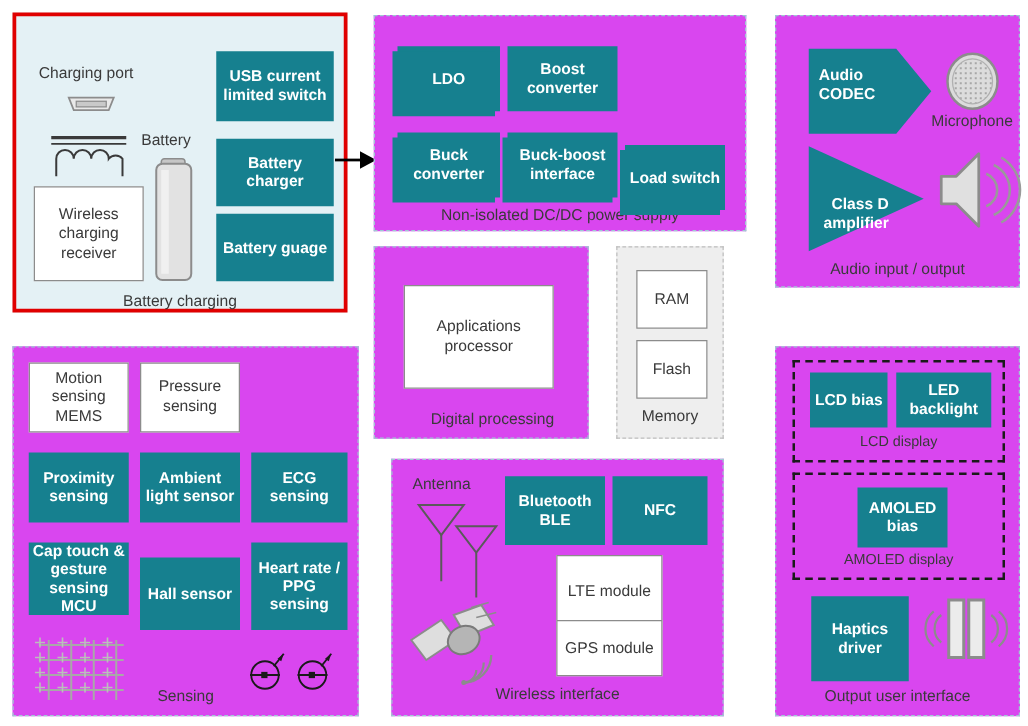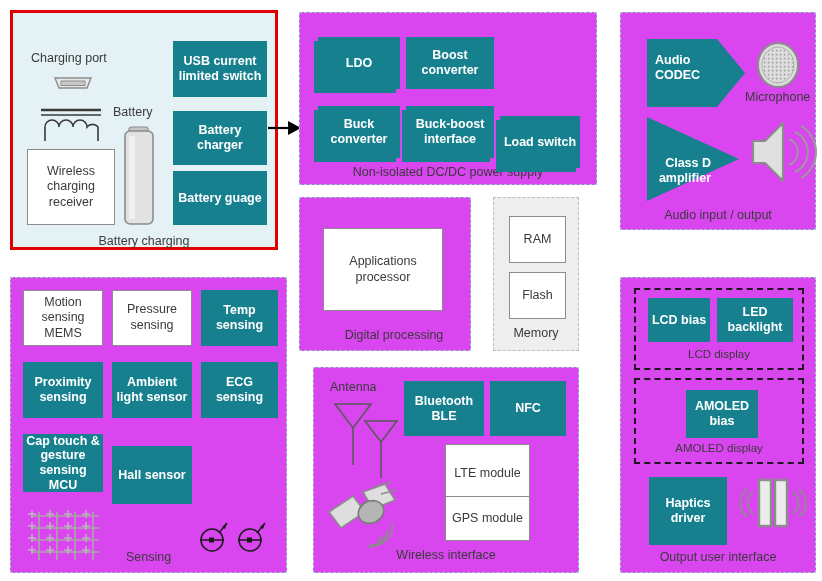--- a/index.html
+++ b/index.html
@@ -168,39 +168,39 @@
 </div>
 
 <div class="panel pnl-blue" style="left:10px;top:277px;width:277px;height:296px;">
 
   <div class="wb" style="left:12px;top:12px;width:80px;height:56px;">
     <span>Motion sensing MEMS</span>
   </div>
   <div class="wb" style="left:101px;top:12px;width:80px;height:56px;">
     <span>Pressure sensing</span>
   </div>
-  <div class="tb" style="left:190px;top:12px;width:77px;height:56px;">
-    <span>Temp sensing</span>
-  </div>
 
   <div class="tb" style="left:12px;top:84px;width:80px;height:56px;">
     <span>Proximity sensing</span>
   </div>
   <div class="tb" style="left:101px;top:84px;width:80px;height:56px;">
     <span>Ambient light sensor</span>
   </div>
   <div class="tb" style="left:190px;top:84px;width:77px;height:56px;">
     <span>ECG sensing</span>
   </div>
 
   <div class="tb" style="left:12px;top:156px;width:80px;height:58px;">
     <span>Cap touch &amp; gesture sensing MCU</span>
   </div>
   <div class="tb" style="left:101px;top:168px;width:80px;height:58px;">
     <span>Hall sensor</span>
+  </div>
+  <div class="tb" style="left:190px;top:156px;width:77px;height:70px;">
+    <span>Heart rate / PPG sensing</span>
   </div>
 
   <span class="icon" style="left:14px;top:234px;">
     <svg width="80" height="50" viewBox="0 0 80 50">
       <g stroke="#a8a8a8" stroke-width="1.6">
         <line x1="6" y1="4" x2="74" y2="4"></line>
           <line x1="6" y1="16" x2="74" y2="16"></line>
         <line x1="6" y1="28" x2="74" y2="28"></line>
           <line x1="6" y1="40" x2="74" y2="40"></line>
         <line x1="14" y1="0" x2="14" y2="48"></line>

